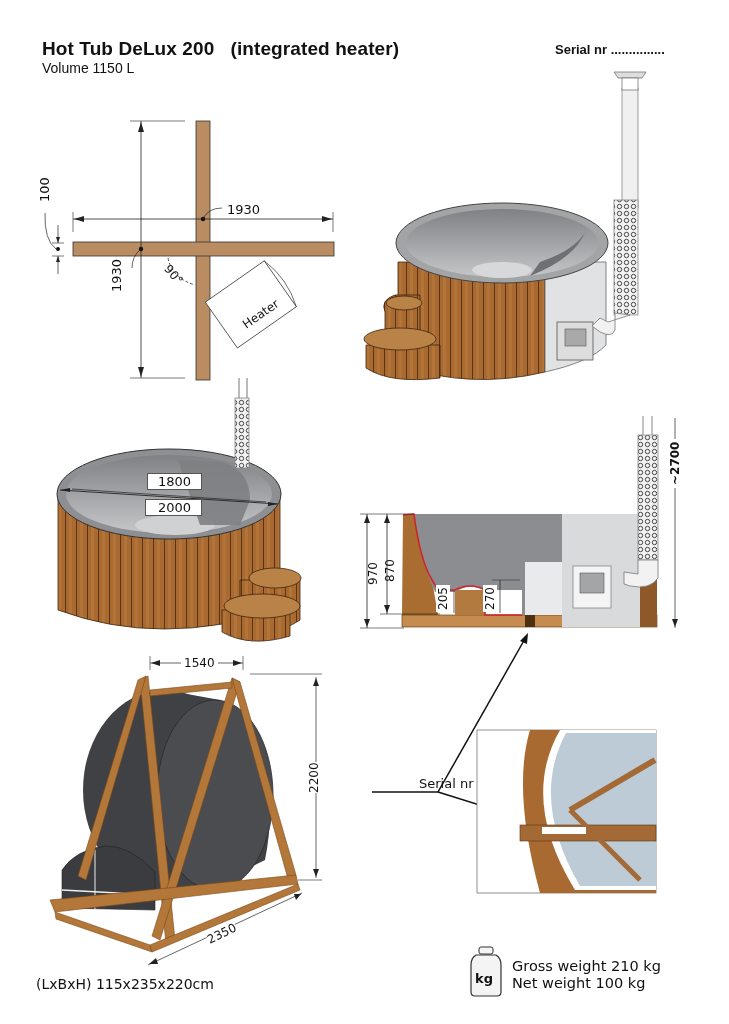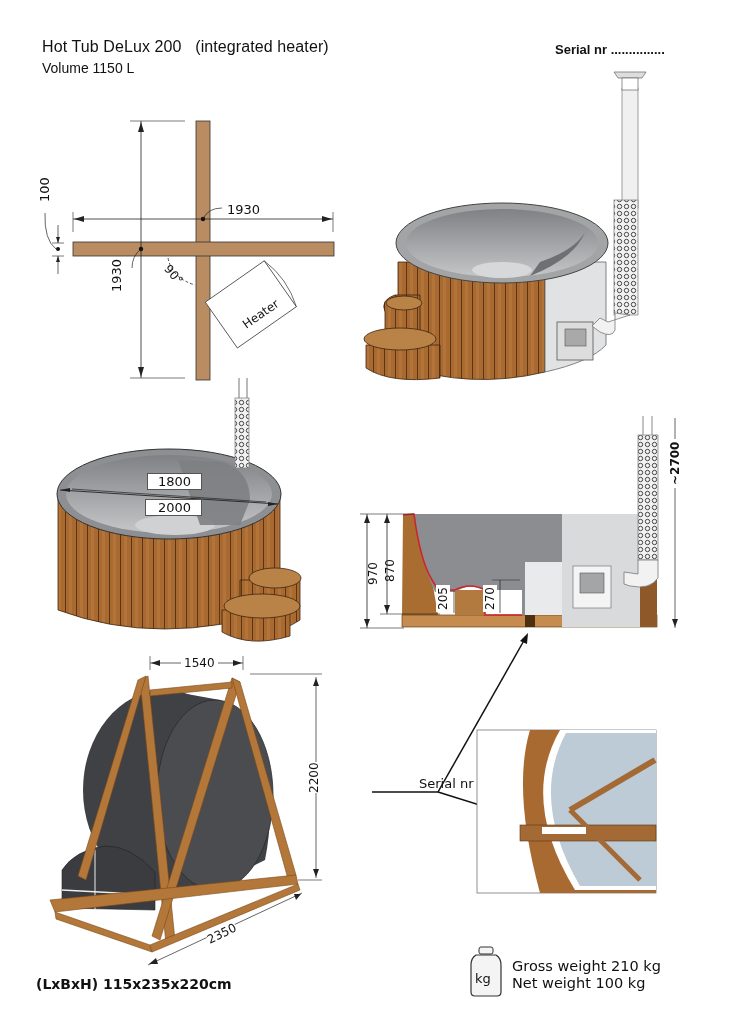--- a/index.html
+++ b/index.html
@@ -1,23 +1,23 @@
 <!DOCTYPE html>
 <html><head>
 <meta charset="utf-8">
 <style>
   html,body{margin:0;padding:0;background:#ffffff;}
   body{width:729px;height:1024px;position:relative;overflow:hidden;font-family:"Liberation Sans",sans-serif;color:#111;}
   .abs{position:absolute;}
-  .title{left:42px;top:38px;font-size:16px;font-weight:normal;white-space:pre;letter-spacing:0.1px;}
+  .title{left:42px;top:38px;font-size:19px;font-weight:bold;white-space:pre;letter-spacing:0.1px;}
   .subtitle{left:42px;top:60px;font-size:14px;}
   .serial{left:555px;top:42px;font-size:13px;font-weight:bold;}
   .dim{font-size:12px;color:#111;font-family:"DejaVu Sans",sans-serif;}
   .dimbox{background:#fff;border:1px solid #555;font-size:13px;padding:0 10px;font-family:"DejaVu Sans",sans-serif;}
-  .pack{left:36px;top:976px;font-size:14px;font-weight:bold;font-family:"DejaVu Sans",sans-serif;}
+  .pack{left:36px;top:976px;font-size:14px;font-weight:normal;font-family:"DejaVu Sans",sans-serif;}
   .weight{left:512px;top:958px;font-size:14.5px;line-height:17px;font-family:"DejaVu Sans",sans-serif;}
   svg{position:absolute;left:0;top:0;}
 </style>
 </head>
 <body>
 
 <div class="abs title">Hot Tub DeLux 200   (integrated heater)</div>
 <div class="abs subtitle">Volume 1150 L</div>
 <div class="abs serial">Serial nr ...............</div>
 
@@ -227,17 +227,17 @@
 </svg>
 <div class="abs dim" style="left:181px;top:656px;font-size:12px;background:#fff;padding:0 3px;">1540</div>
 <div class="abs dim" style="left:307px;top:793px;font-size:12px;background:#fff;transform:rotate(-90deg);transform-origin:left top;">2200</div>
 <div class="abs dim" style="left:205px;top:934px;font-size:12px;background:#fff;transform:rotate(-26deg);transform-origin:left top;">2350</div>
 <div class="abs pack">(LxBxH) 115x235x220cm</div>
 
 <svg width="729" height="1024">
   <rect x="479" y="947" width="14" height="7" rx="2" fill="#f4f4f4" stroke="#333" stroke-width="1"></rect>
   <path d="M476,955 L496,955 Q501,958 501,965 L501,992 Q501,996 497,996 L475,996 Q471,996 471,992 L471,965 Q471,958 476,955 Z" fill="#f4f4f4" stroke="#333" stroke-width="1.2"></path>
 </svg>
-<div class="abs" style="left:475px;top:971px;font-size:13px;font-weight:normal;font-family:'DejaVu Sans',sans-serif;">kg</div>
+<div class="abs" style="left:475px;top:971px;font-size:13px;font-weight:bold;font-family:'DejaVu Sans',sans-serif;">kg</div>
 <div class="abs weight">
   <div>Gross weight 210 kg</div>
   <div>Net weight 100 kg</div>
 </div>
 
 </body></html>

